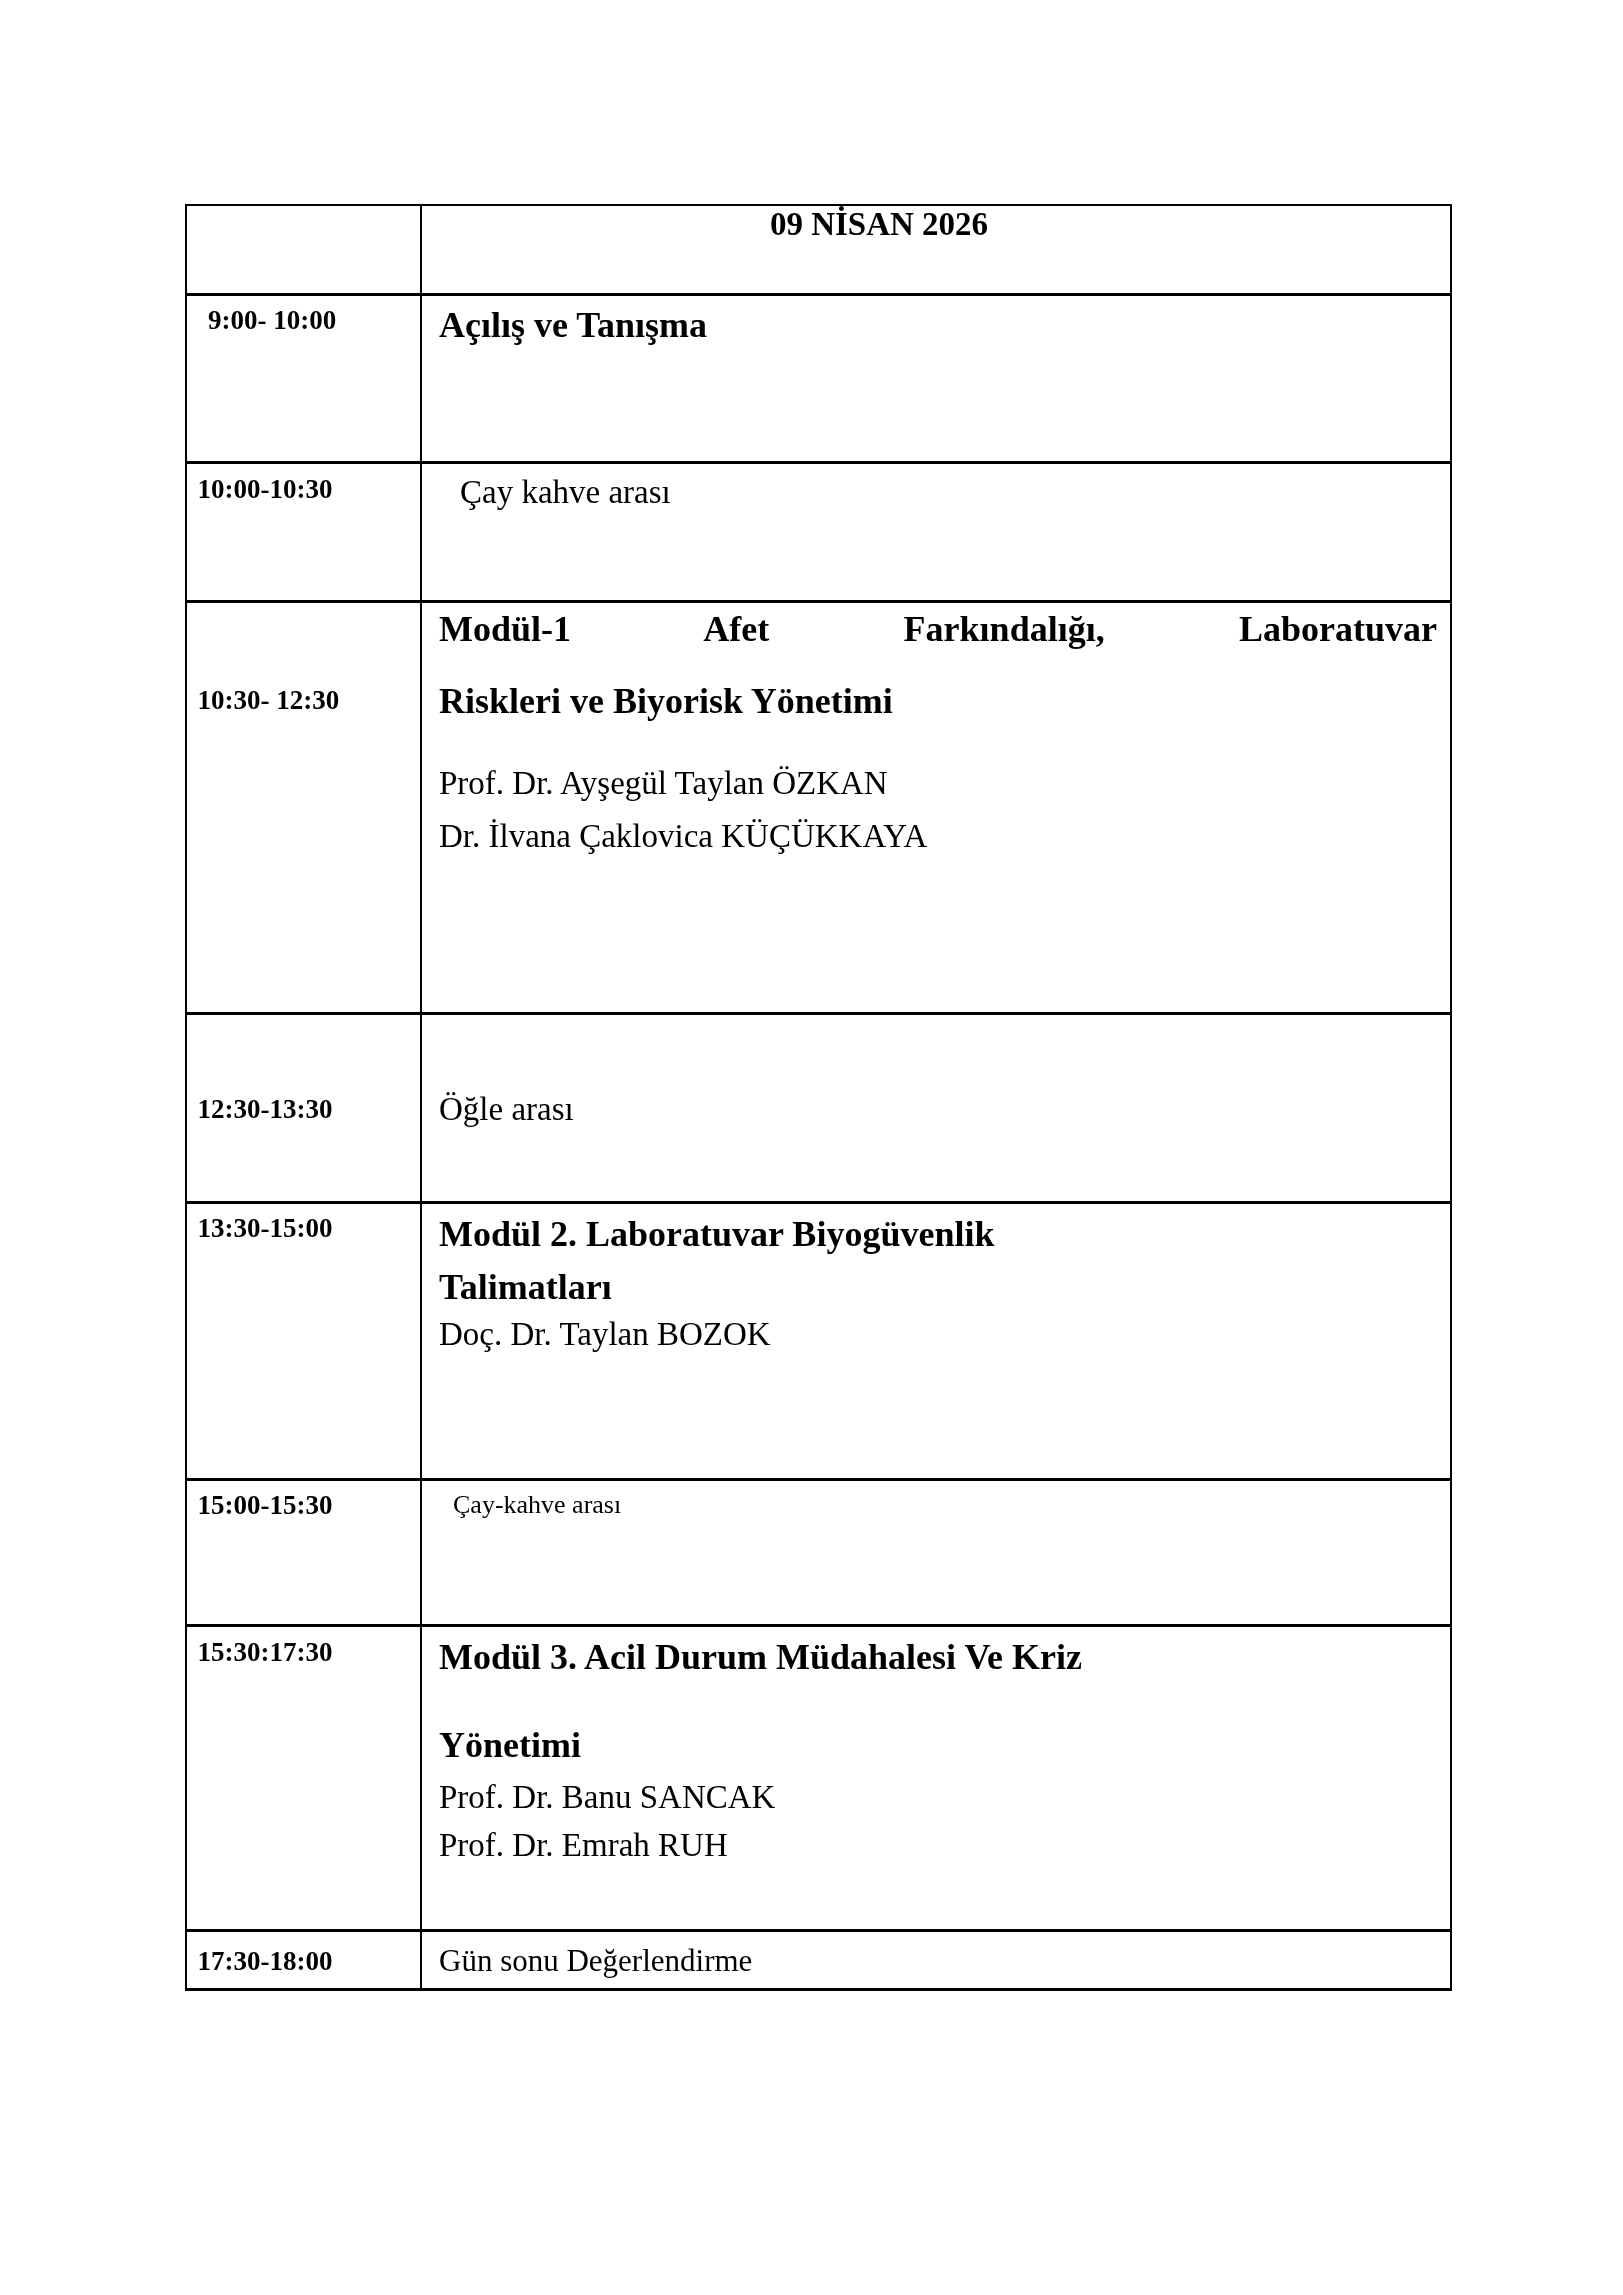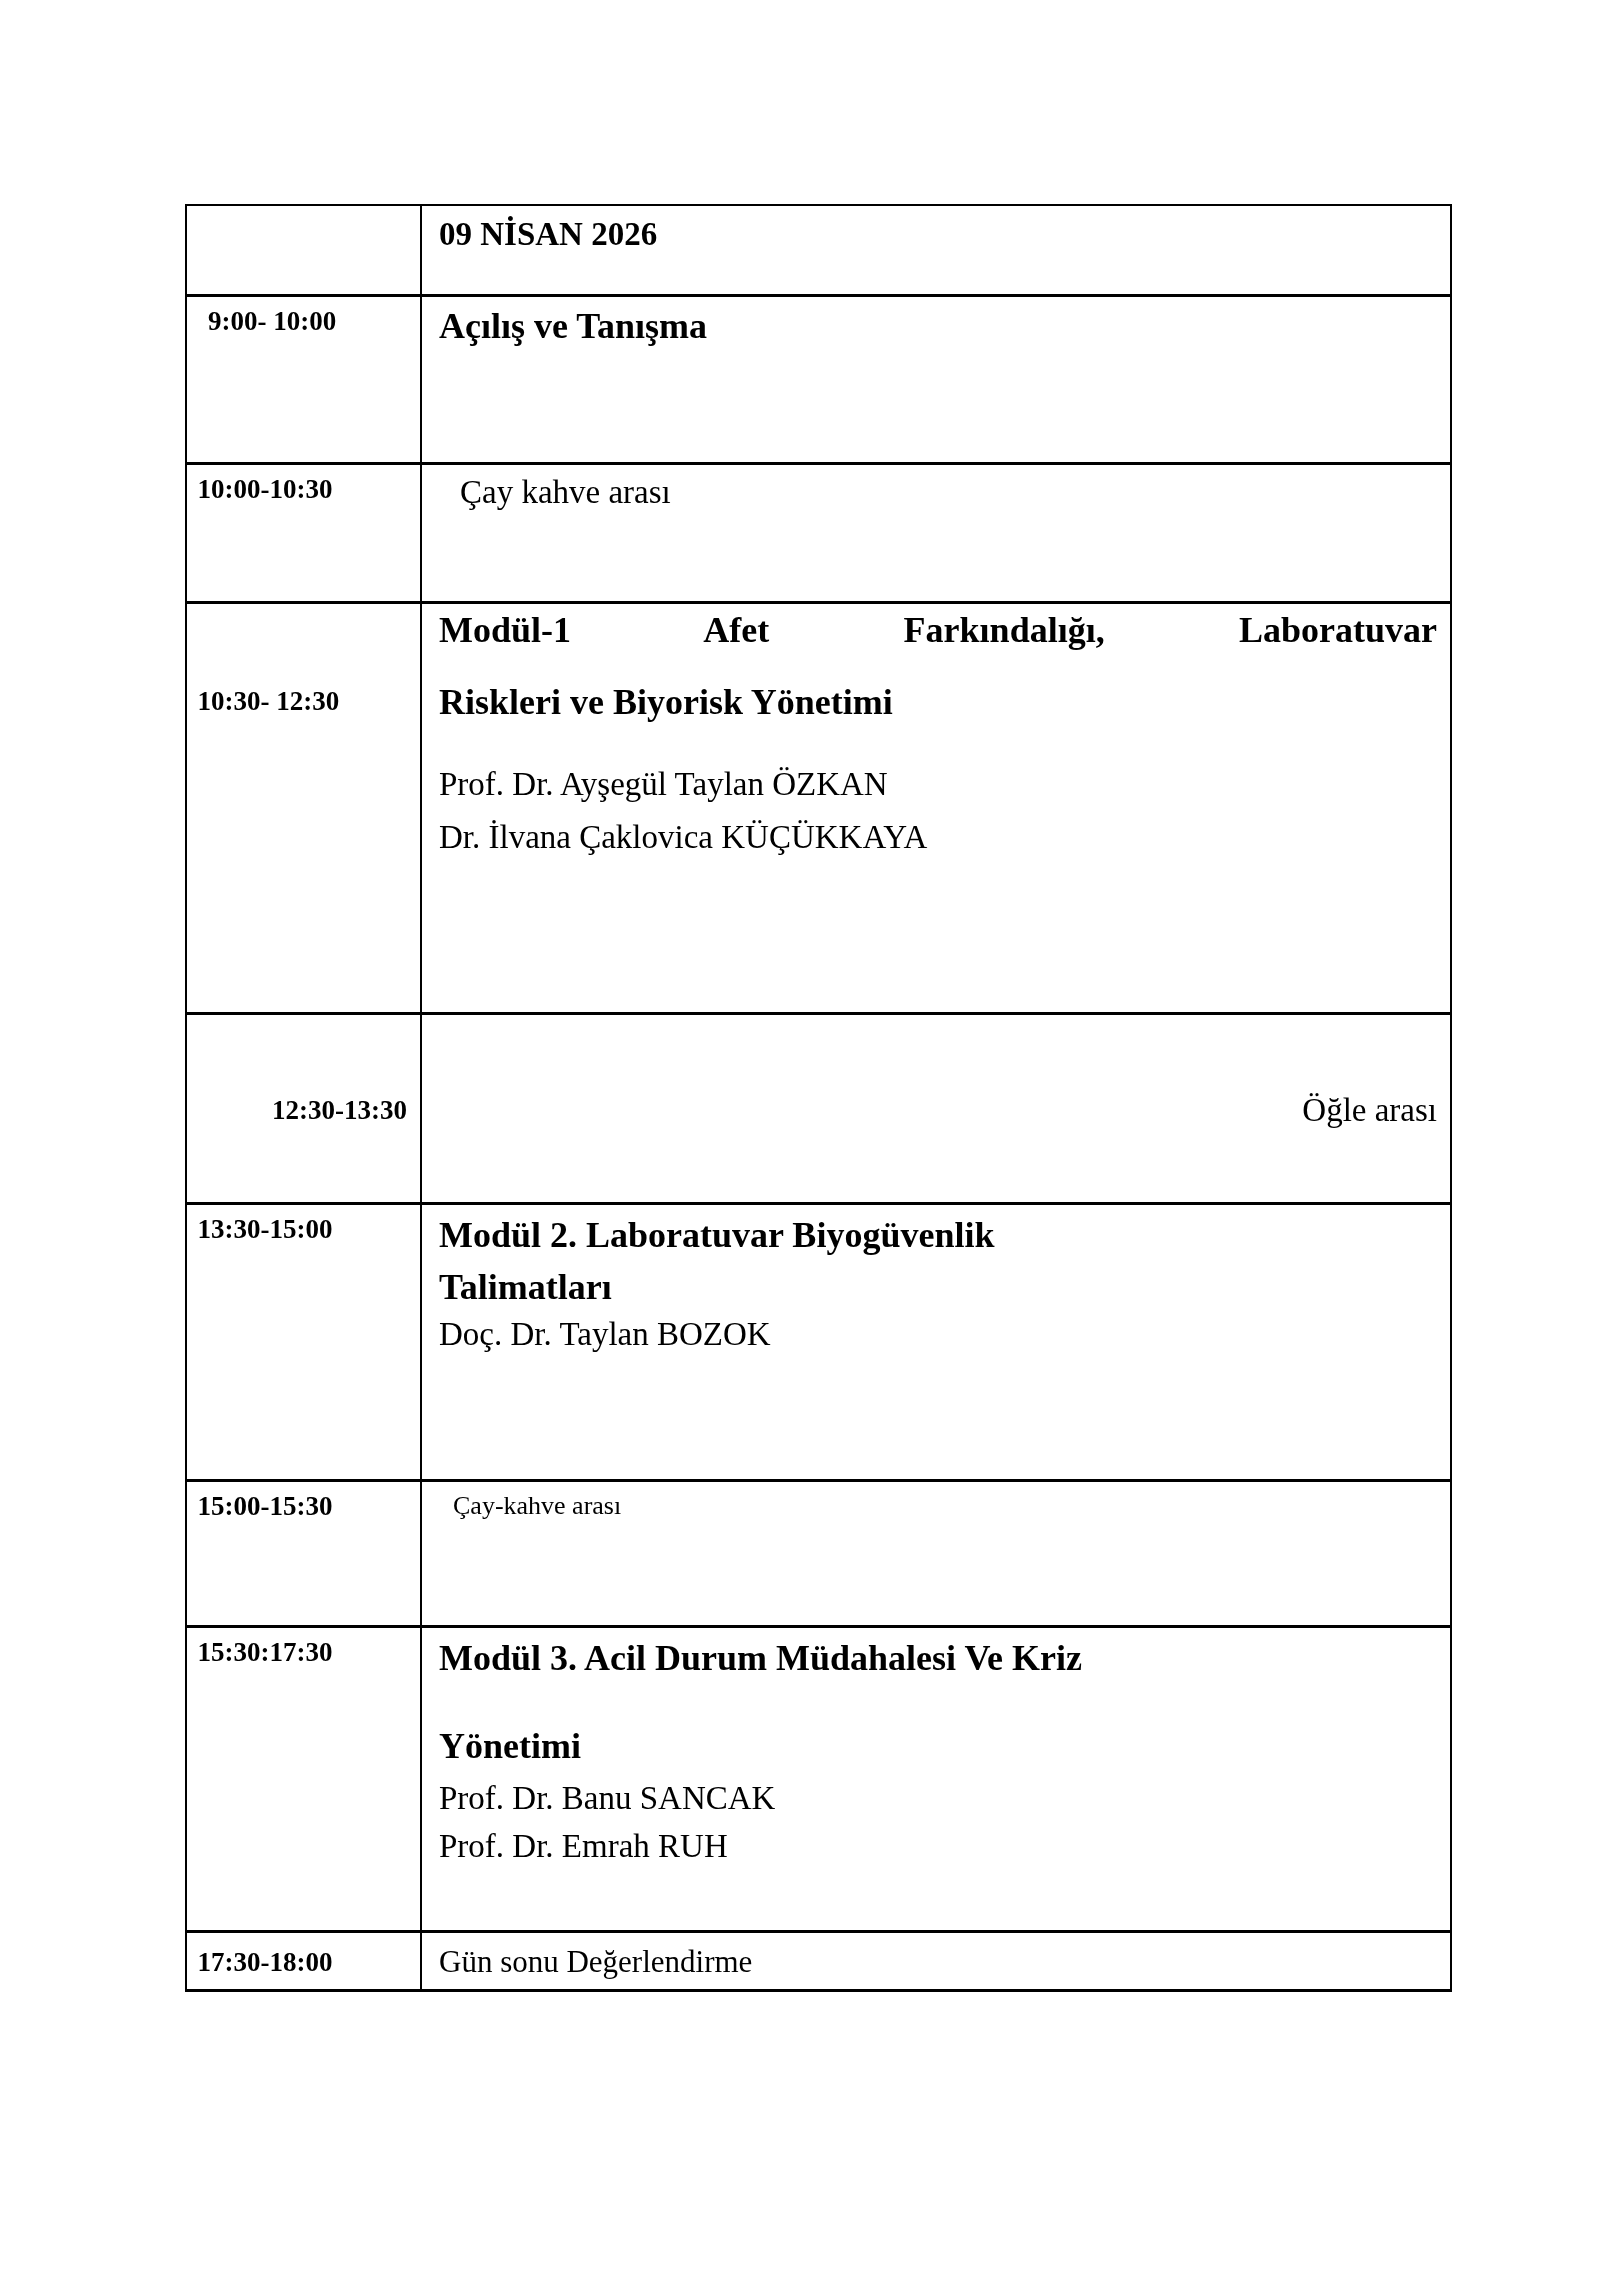--- a/index.html
+++ b/index.html
@@ -33,21 +33,21 @@
     overflow: hidden;
   }
   tr.last td { border-bottom-width: 3.3px; }
 
   
   tr.row-header  td { height: 247px; }
   tr.row-day     td { height: 71px; }
   tr.r1 td { height: 150px; }
   tr.r2 td { height: 120px; }
   tr.r3 td { height: 320px; }
-  tr.r4 td { height: 171px; text-align: right; }
+  tr.r4 td { height: 171px; }
   tr.r5 td { height: 255px; }
   tr.r6 td { height: 128px; }
   tr.r7 td { height: 283px; }
   tr.r8 td { height: 41px; }
 
   
   td.time-cell {
     font-weight: bold;
     font-size: 27px;
     padding-left: 10.5px;
@@ -67,22 +67,22 @@
   .title-date {
     font-weight: bold;
     font-size: 38px;
     line-height: 51px;
     text-align: center;
     padding-right: 65px;
   }
   td.day-cell {
     font-weight: bold;
     font-size: 36px;
-    text-align: left;
-    padding-top: 10px;
+    text-align: center;
+    padding-top: 0;
     padding-right: 131px;
   }
 
   
   td.content-cell { padding-left: 17px; font-size: 33px; }
   .session-title-bold {
     font-weight: bold;
     font-size: 36px;
     line-height: 1.15;
   }

